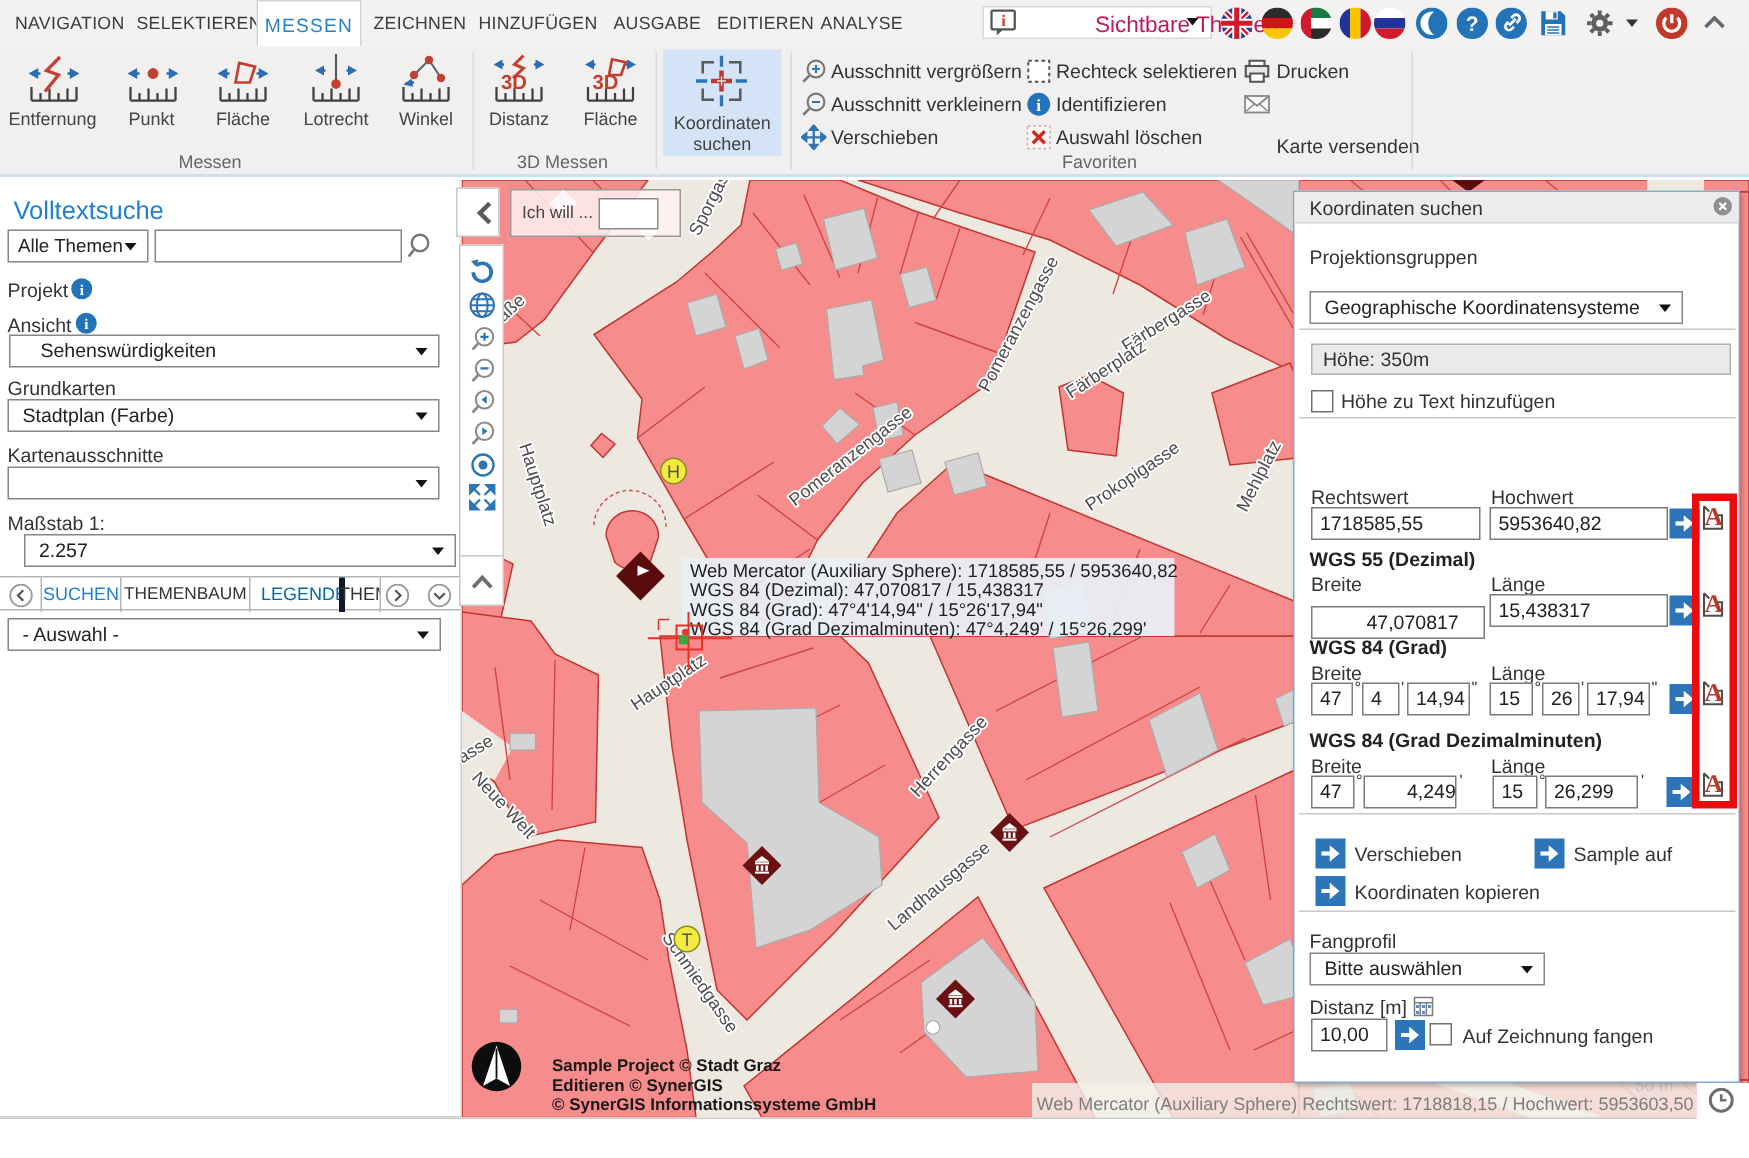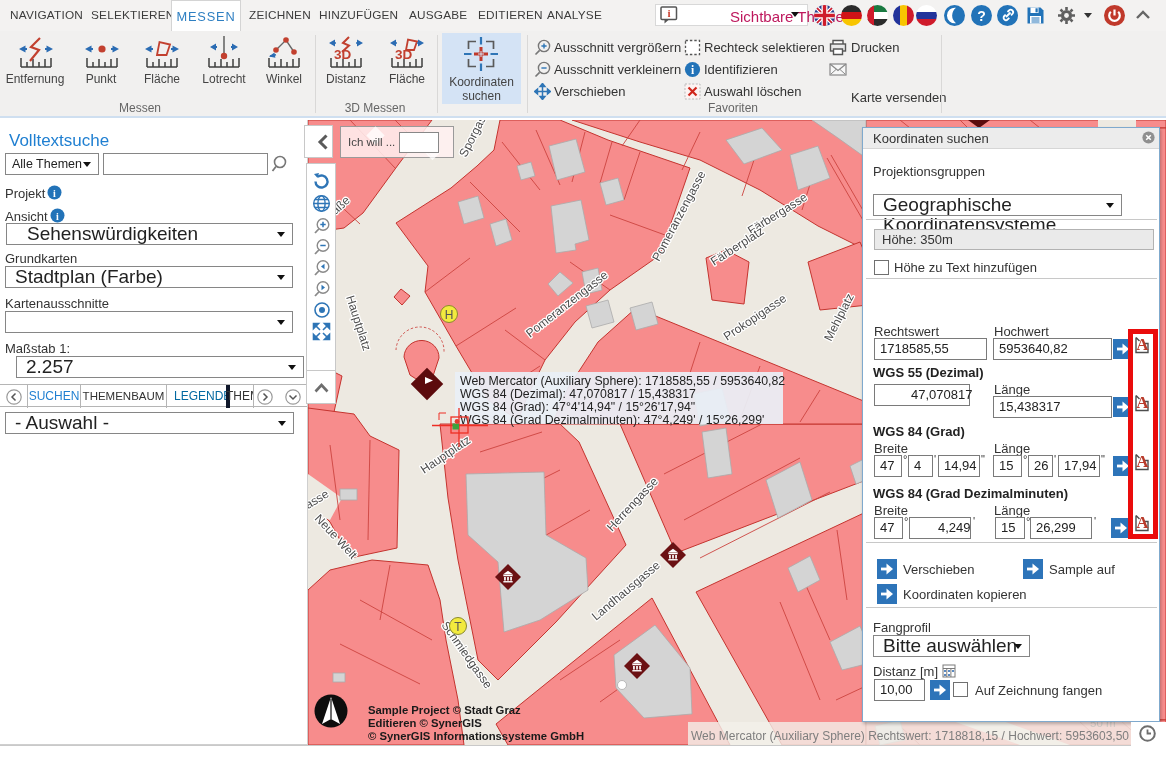--- a/index.html
+++ b/index.html
@@ -11,21 +11,21 @@
   .tab { position:absolute; top:0; height:31px; line-height:31px; font-size:11.8px; letter-spacing:0.2px; color:#3c3c3c; }
   .tab.active { background:#ffffff; border:1px solid #d4d4d4; border-bottom:none; color:#2e7fc2; text-align:center; }
   
   #ribbon { position:absolute; left:0; top:31px; width:1166px; height:87px; background:#f1f0ef; border-bottom:2px solid #cfdff0; }
   .rlabel { position:absolute; font-size:12px; color:#444; text-align:center; }
   .rgroup { position:absolute; font-size:12px; color:#666; text-align:center; }
   .rsep { position:absolute; top:4px; width:1px; height:78px; background:#d9d8d7; }
   .fav { position:absolute; font-size:13px; color:#333; height:18px; line-height:18px; }
   
   #sidebar { position:absolute; left:0; top:120px; width:308px; height:625px; background:#ffffff; border-right:1px solid #cfcfcf; border-bottom:1px solid #cfcfcf; }
-  .sel { position:absolute; background:#fff; border:1px solid #868686; height:22px; font-size:19px; color:#222; line-height:20px; padding-left:9px; }
+  .sel { position:absolute; background:#fff; border:1px solid #868686; height:22px; font-size:13px; color:#222; line-height:20px; padding-left:9px; }
   .sel .arr { position:absolute; right:7px; top:8px; width:0; height:0; border-left:4.5px solid transparent; border-right:4.5px solid transparent; border-top:5px solid #111; }
   .lbl { position:absolute; font-size:13px; color:#333; }
   
   #map { position:absolute; left:308px; top:120px; width:858px; height:625px; overflow:hidden; }
   
   #mapnav { position:absolute; left:306px; top:163px; width:30px; height:241px; background:#fff; border:1px solid #c8c8c8; }
   #collapse { position:absolute; left:304px; top:125px; width:29px; height:33px; background:#fff; border:1px solid #c8c8c8; color:#555; font-size:18px; font-weight:bold; text-align:center; line-height:31px; }
   
   #ichwill { position:absolute; left:340px; top:126px; width:114px; height:32px; background:rgba(255,241,241,0.85); border:1px solid #9a9a9a; }
   #ichwill span { position:absolute; left:7px; top:9px; font-size:11.5px; color:#444; white-space:nowrap; }
@@ -699,21 +699,21 @@
       </div>
     <svg class="aicon" style="left:268px; top:205px;" viewBox="0 0 24 22">
         <path d="M5 4.5 L8.5 8 M5 4.5 V19.5 H17 V10.5 H13.5" fill="none" stroke="#4d4d4d" stroke-width="1.4"></path>
         <text x="11.5" y="17" font-size="17" font-weight="bold" fill="#b83b2b" text-anchor="middle" font-family="Liberation Serif">A</text>
       </svg>
 
     <div class="pbold" style="left:10px; top:237px;">WGS 55 (Dezimal)</div>
     <div class="plbl" style="left:11px; top:254px;">Breite</div>
     <div class="plbl" style="left:131px; top:254px;">Länge</div>
 
-    <div class="pinput" style="left:11px; top:256px; width:96px; height:22px; line-height:20px;padding-left:36px;">47,070817</div>
+    <div class="pinput" style="left:11px; top:276px; width:116px; height:22px; line-height:20px;padding-left:36px;">47,070817</div>
     <div class="pinput" style="left:130px; top:268px; width:119px; height:22px; line-height:20px;">15,438317</div>
     <div class="bluebtn" style="left:250px; top:269px;">
         <svg width="14" height="14" viewBox="0 0 14 14">
           <path d="M1 7 h8" stroke="#fff" stroke-width="2.8"></path>
           <path d="M6.5 1.5 L13 7 L6.5 12.5 z" fill="#fff"></path>
         </svg>
       </div>
     <svg class="aicon" style="left:268px; top:263px;" viewBox="0 0 24 22">
         <path d="M5 4.5 L8.5 8 M5 4.5 V19.5 H17 V10.5 H13.5" fill="none" stroke="#4d4d4d" stroke-width="1.4"></path>
         <text x="11.5" y="17" font-size="17" font-weight="bold" fill="#b83b2b" text-anchor="middle" font-family="Liberation Serif">A</text>

